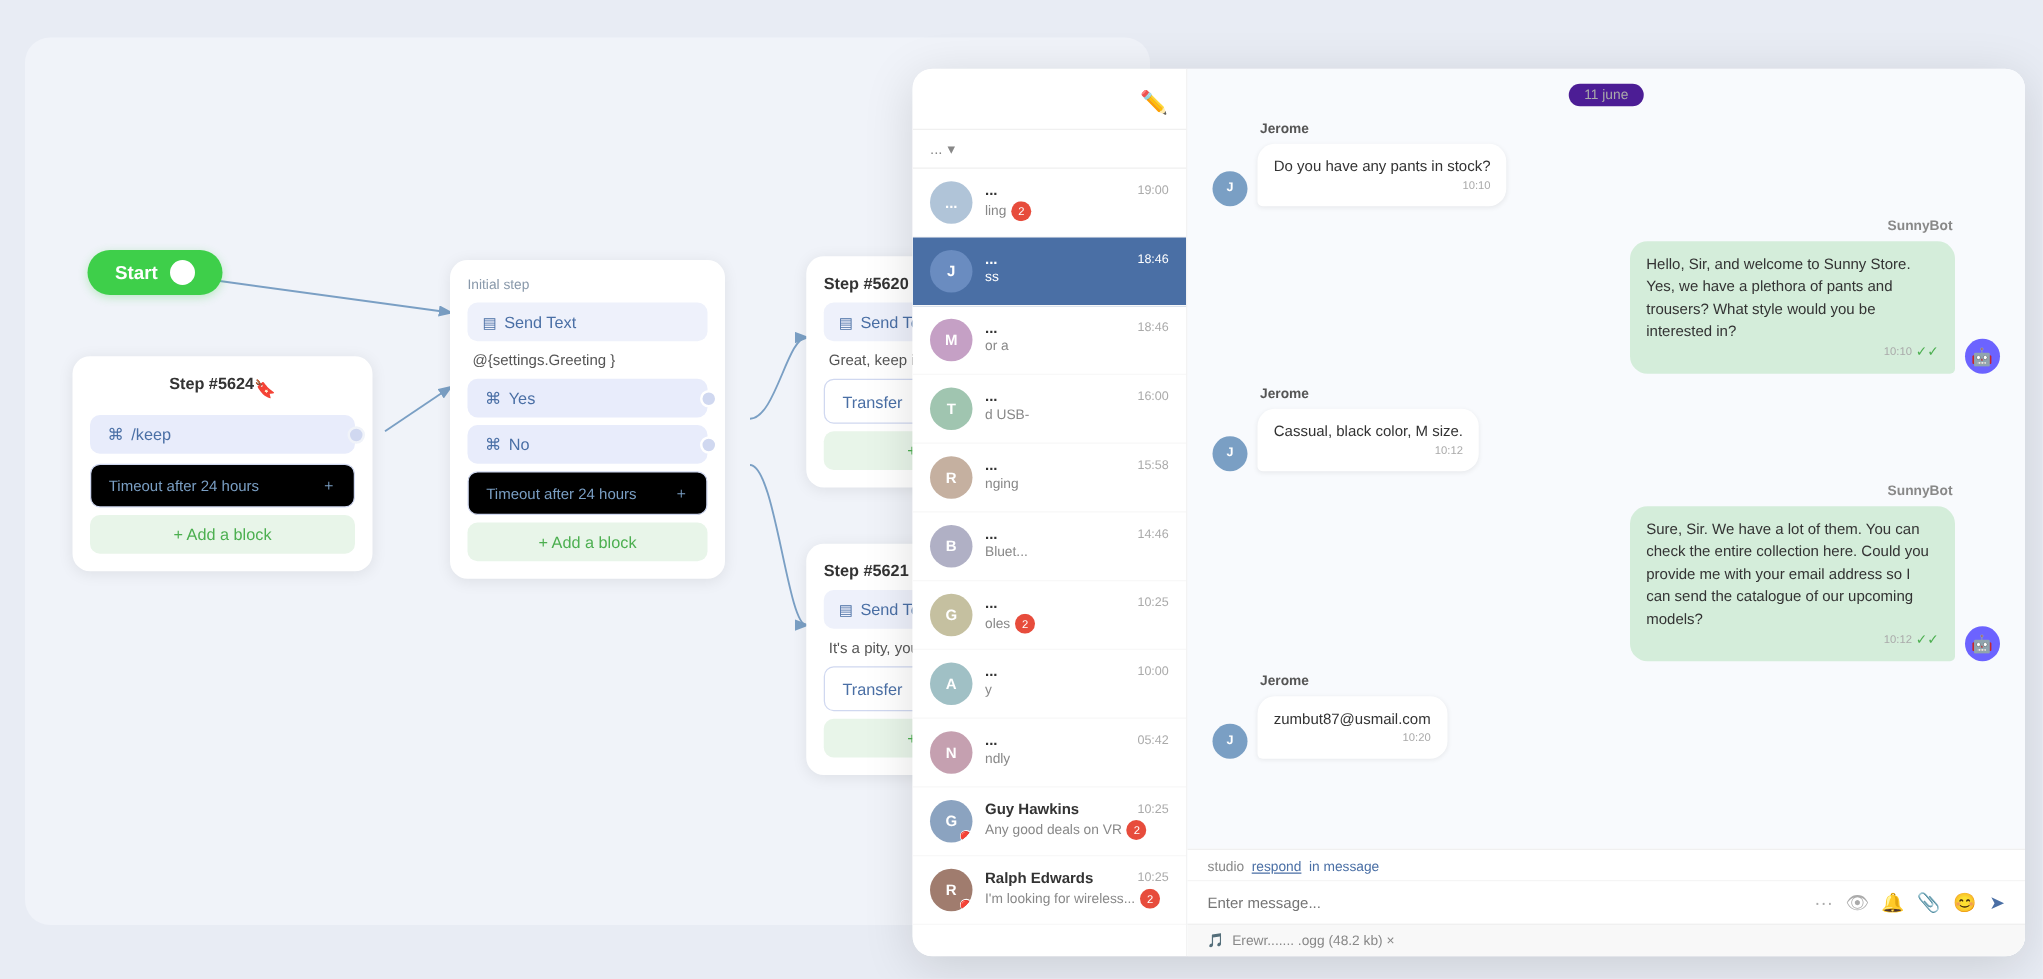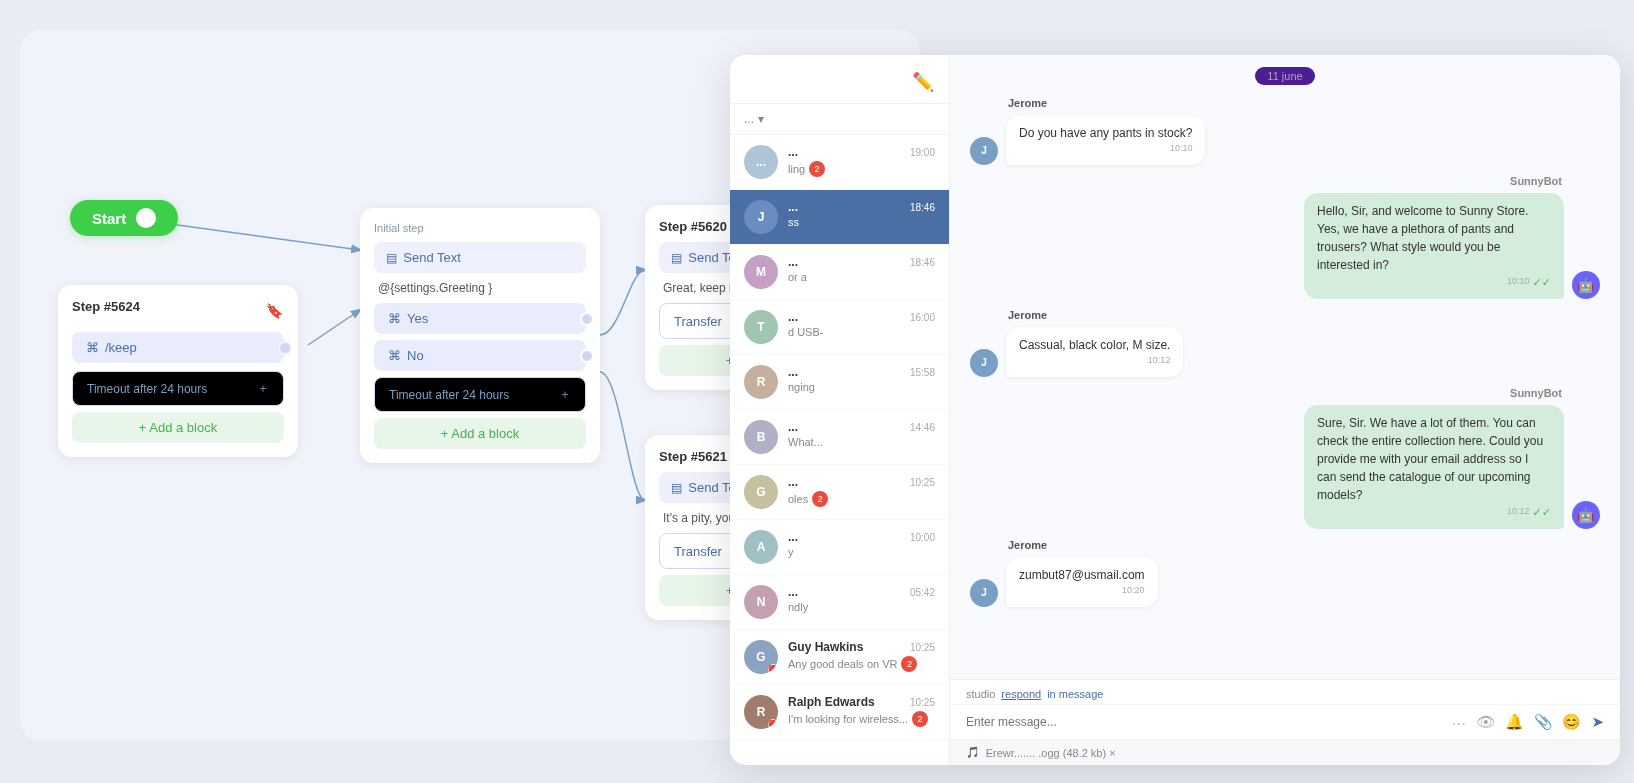--- a/index.html
+++ b/index.html
@@ -184,21 +184,21 @@
 
     
     .step-5624 {
       left: 38px;
       top: 255px;
       width: 240px;
     }
 
     .step-header {
       display: flex;
-      justify-content: space-between;
+      justify-content: center;
       align-items: center;
       margin-bottom: 10px;
     }
 
     .bookmark-icon {
       font-size: 14px;
       color: #8898aa;
     }
 
     .command-btn {
@@ -222,21 +222,21 @@
       height: 14px;
       background: #d0d8f0;
       border-radius: 50%;
       border: 2px solid #f0f3f9;
     }
 
     
     .step-initial {
       left: 340px;
       top: 178px;
-      width: 240px;
+      width: 220px;
     }
 
     
     .step-5620 {
       left: 625px;
       top: 175px;
       width: 240px;
     }
 
     
@@ -731,21 +731,21 @@
           <div class="chat-item-preview">nging</div>
         </div>
       </div>
       <div class="chat-list-item">
         <div class="chat-avatar" style="background:#b0b0c5;">B</div>
         <div class="chat-item-info">
           <div class="chat-item-row">
             <span class="chat-item-name">...</span>
             <span class="chat-item-time">14:46</span>
           </div>
-          <div class="chat-item-preview">What...</div>
+          <div class="chat-item-preview">Bluet...</div>
         </div>
       </div>
       <div class="chat-list-item">
         <div class="chat-avatar" style="background:#c5c0a0;">G</div>
         <div class="chat-item-info">
           <div class="chat-item-row">
             <span class="chat-item-name">...</span>
             <span class="chat-item-time">10:25</span>
           </div>
           <div class="chat-item-preview">

